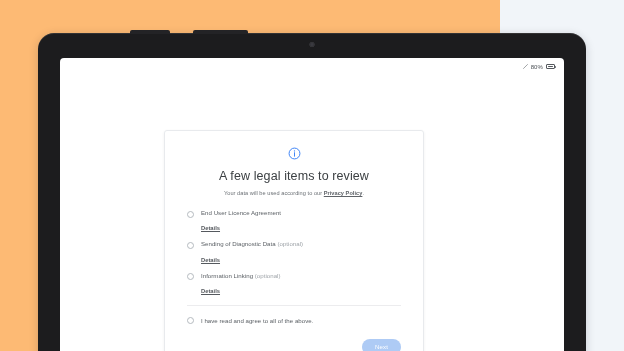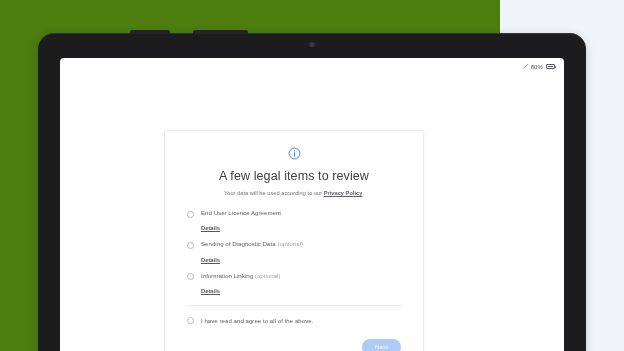--- a/index.html
+++ b/index.html
@@ -13,21 +13,21 @@
     background: #f1f5f9;
     font-family: "Liberation Sans", sans-serif;
     -webkit-font-smoothing: antialiased;
   }
 
   
   .scene {
     position: relative;
     width: 500px;
     height: 351px;
-    background: #4d7c0f;
+    background: #fdba74;
   }
 
   
   .tablet {
     position: absolute;
     left: 38px;
     top: 33px;
     width: 548px;
     height: 340px;
     background: #1c1c1e;

